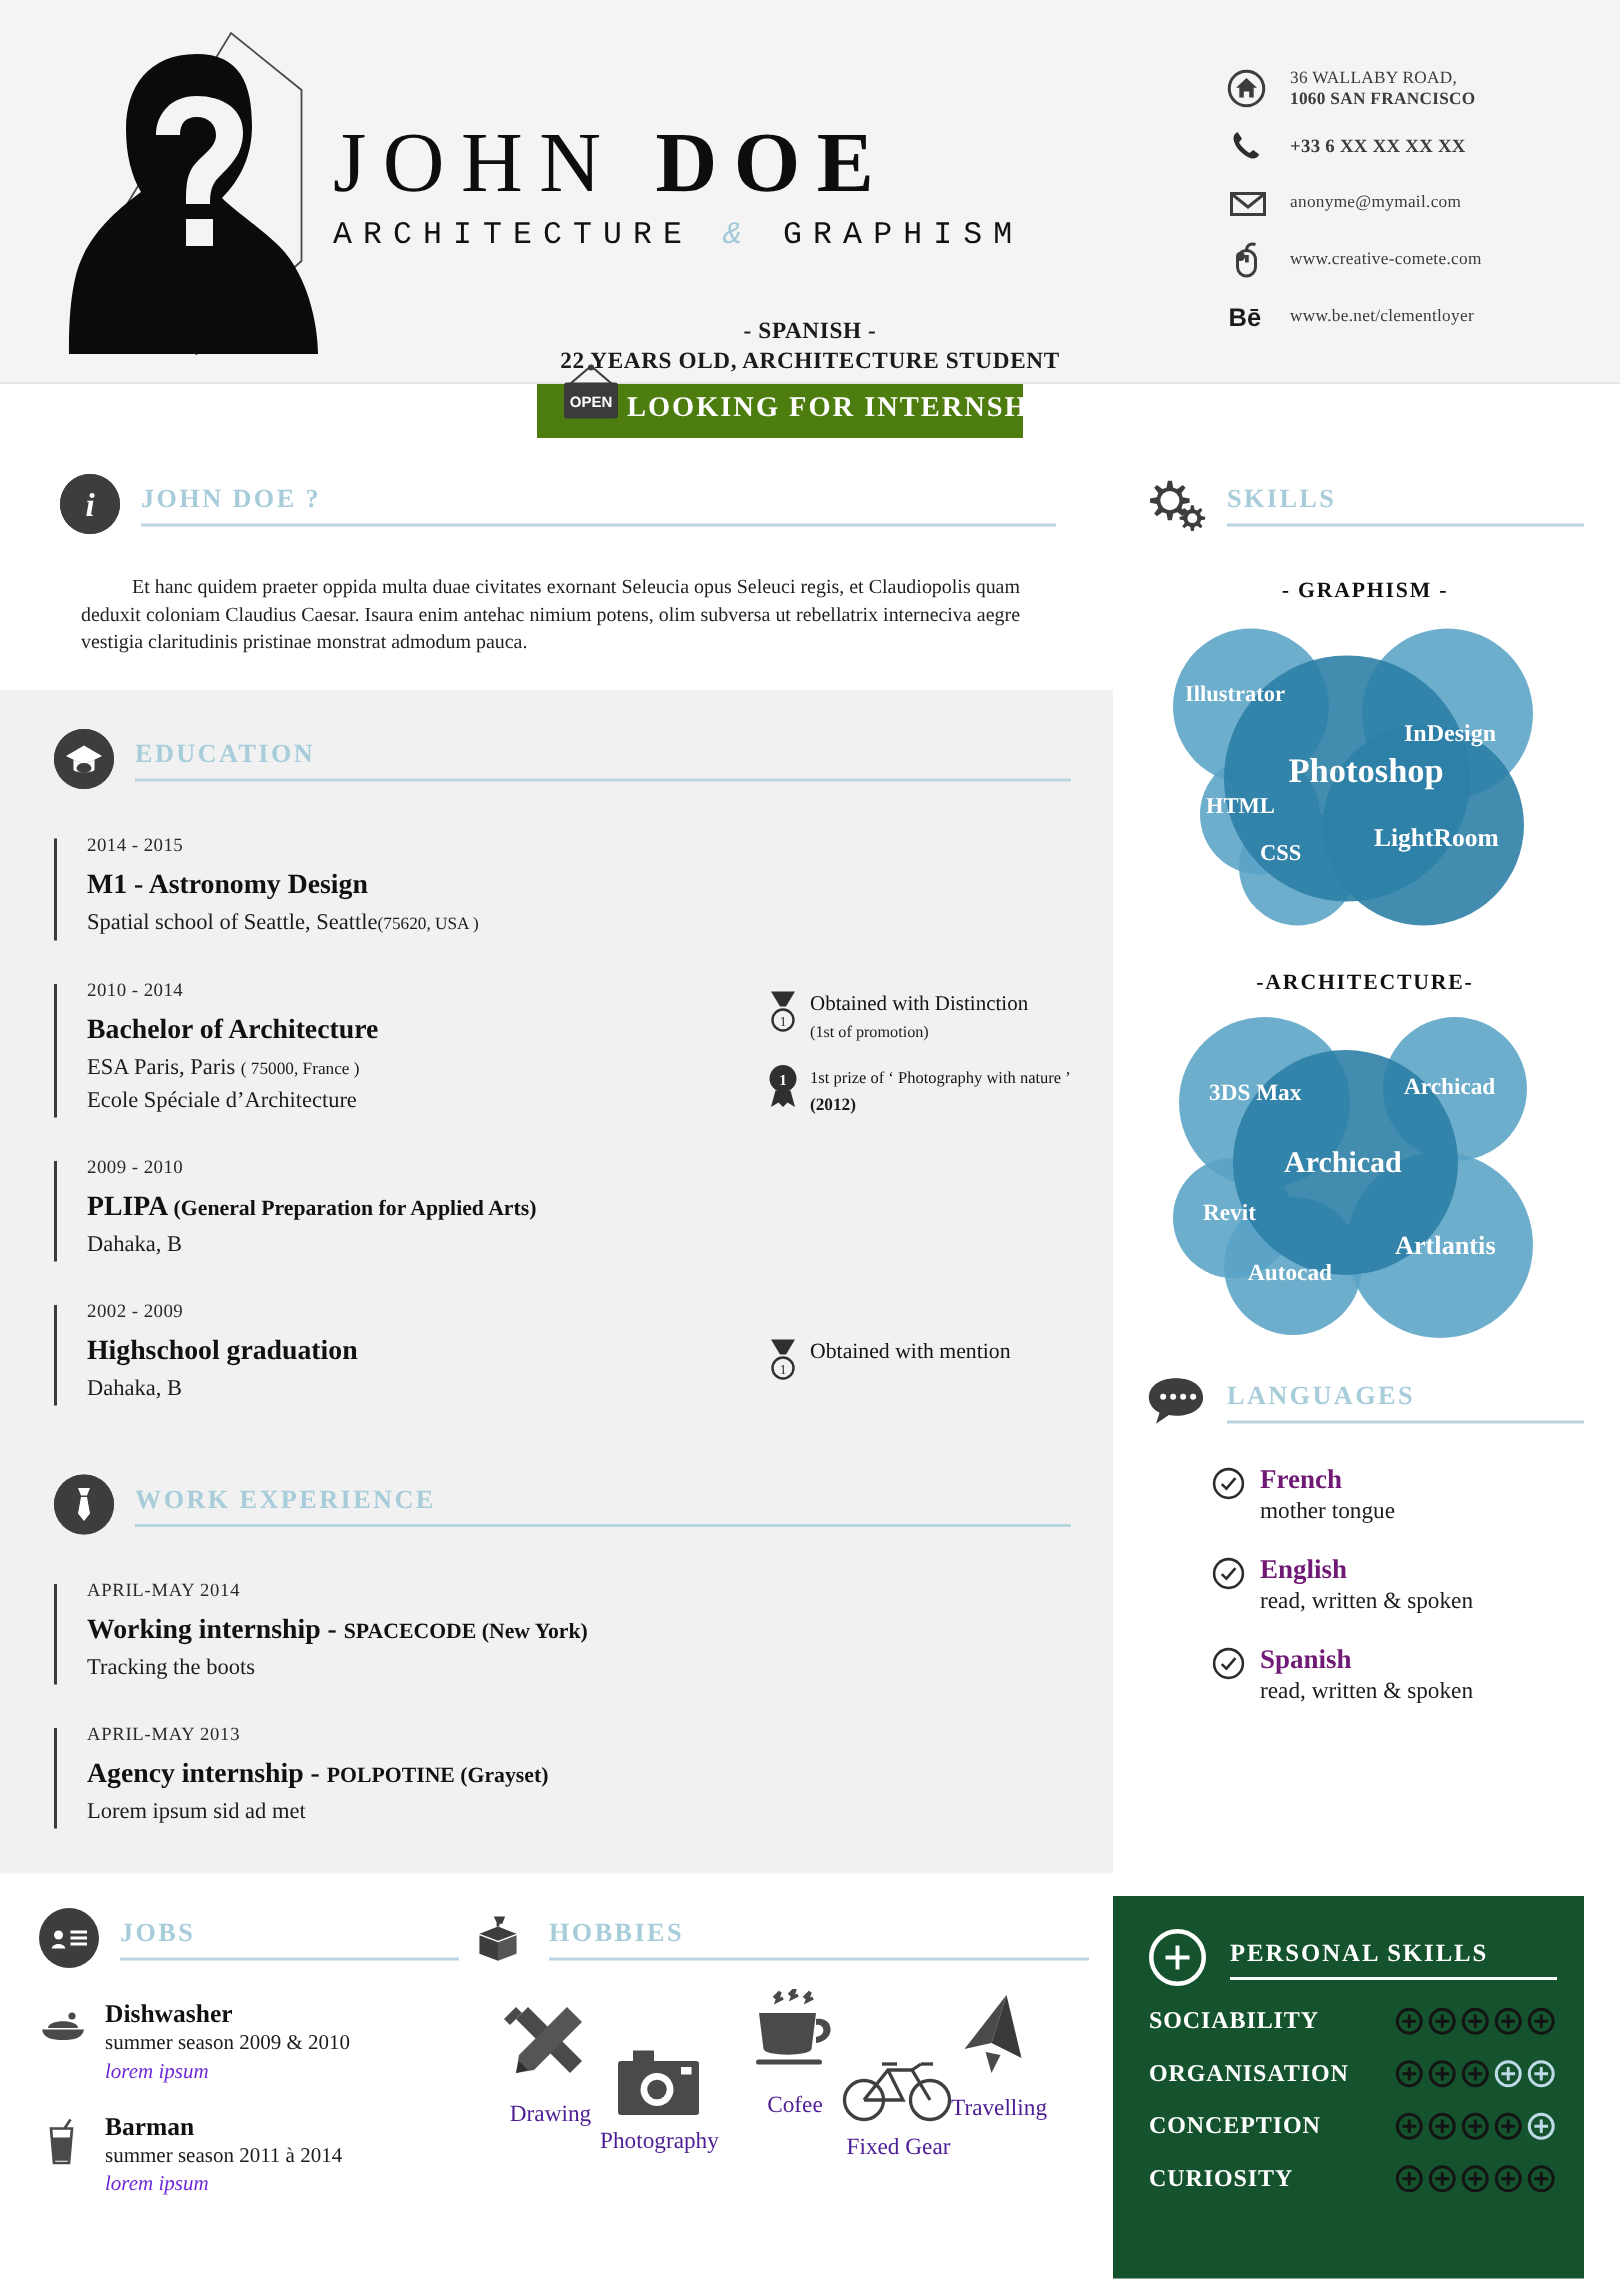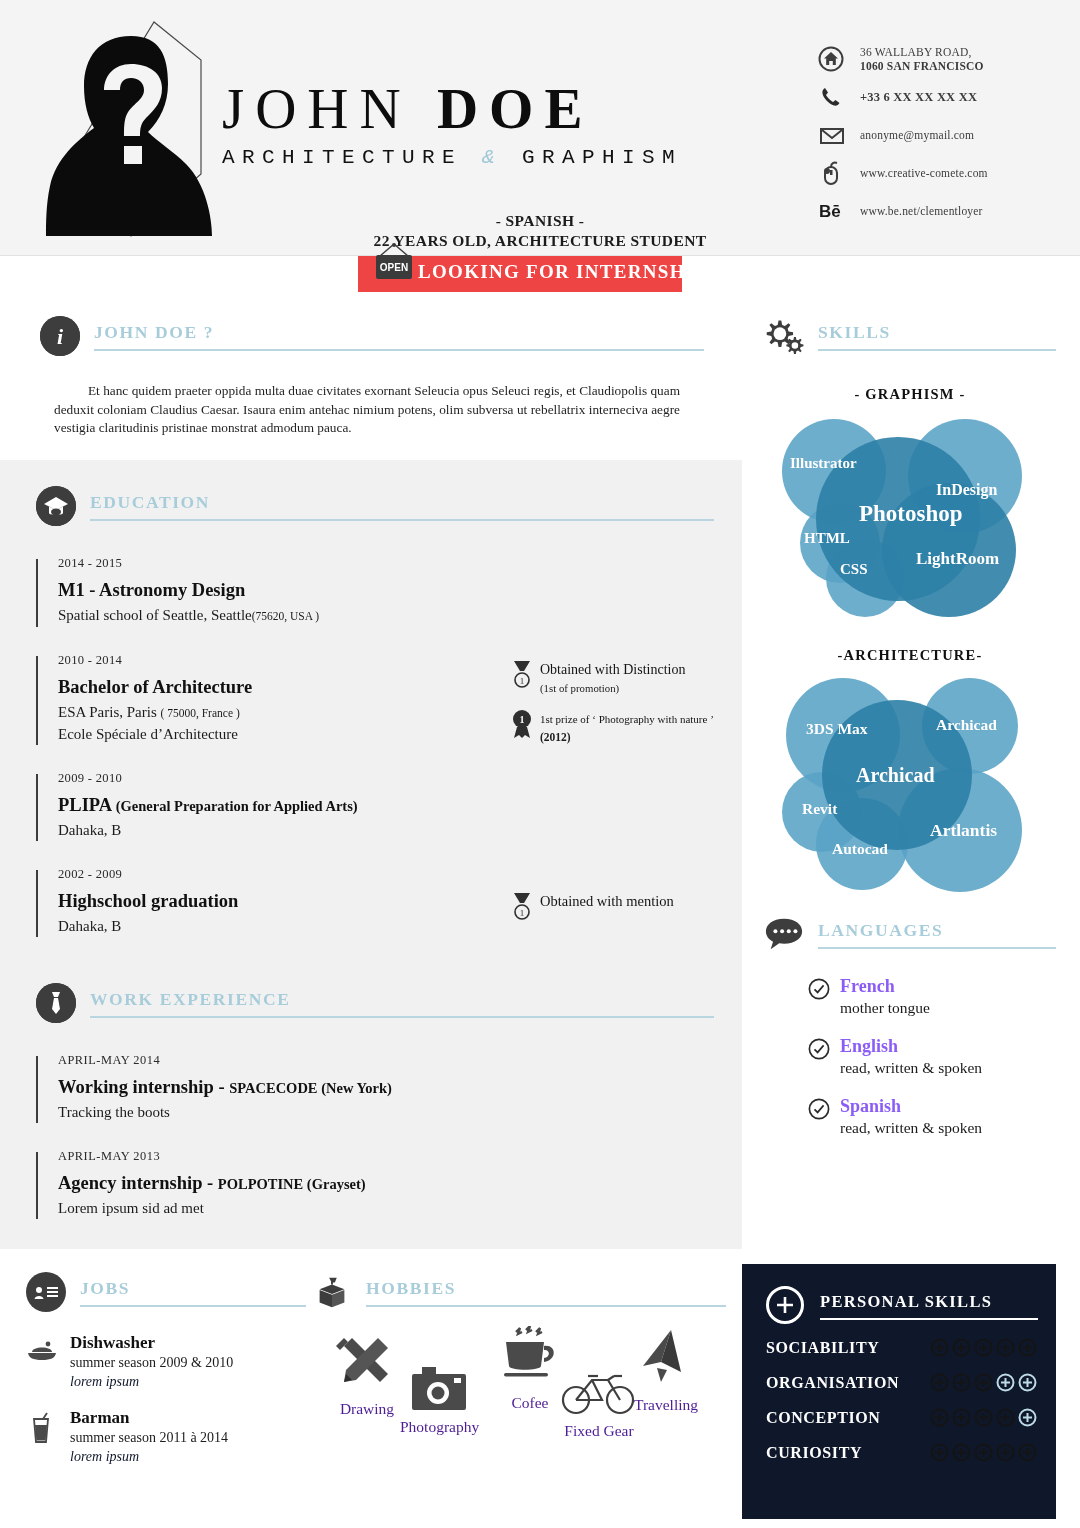--- a/index.html
+++ b/index.html
@@ -45,21 +45,21 @@
   }
   .meta-lines .m1,.meta-lines .m2{
     font-family:"Liberation Serif", serif;
     font-size:15.5px; font-weight:700; letter-spacing:.4px; color:#1b1b1b;
   }
   .meta-lines .m1{ margin-bottom:2px; }
 
   .banner{
     position:absolute; left:358px; top:256px;
     width:324px; height:36px;
-    background:#ef4444;
+    background:#4d7c0f;
     text-align:center;
   }
   .banner-label{
     position:absolute; left:60px; top:5px;
     font-family:"Liberation Serif", serif;
     font-size:19px; font-weight:700; letter-spacing:1.3px; color:#ffffff;
     white-space:nowrap;
   }
   .open-sign{ position:absolute; left:12px; top:-14px; }
 
@@ -166,21 +166,21 @@
   .job-name{
     font-family:"Liberation Serif", serif;
     font-size:17px; font-weight:700; color:#111; line-height:21px;
   }
   .job-when{
     font-family:"Liberation Serif", serif;
     font-size:14px; color:#1b1b1b; line-height:19px;
   }
   .job-note{
     font-family:"Liberation Serif", serif;
-    font-size:14px; font-style:italic; color:#0f172a; line-height:19px;
+    font-size:14px; font-style:italic; color:#6d28d9; line-height:19px;
   }
 
   .hob-canvas{ position:relative; height:200px; margin-top:10px; }
   .hob{ position:absolute; text-align:center; }
   .hob-lbl{
     font-family:"Liberation Serif", serif;
     font-size:15.5px; color:#4c1d95; margin-top:2px; white-space:nowrap;
   }
 
   
@@ -201,31 +201,31 @@
     position:absolute;
     font-family:"Liberation Serif", serif;
     color:#ffffff; font-weight:700; white-space:nowrap;
     text-shadow:0 0 1px rgba(0,0,0,.05);
   }
 
   .lang-item{ display:flex; align-items:flex-start; margin-top:17px; padding-left:44px; }
   .lang-ico{ width:32px; flex:0 0 32px; padding-top:3px; }
   .lang-name{
     font-family:"Liberation Serif", serif;
-    font-size:18px; font-weight:700; color:#8b5cf6; line-height:22px;
+    font-size:18px; font-weight:700; color:#701a75; line-height:22px;
   }
   .lang-lvl{
     font-family:"Liberation Serif", serif;
     font-size:15.5px; color:#1b1b1b; line-height:21px;
   }
 
   .ps-panel{
     position:absolute; left:0; top:976px;
     width:314px; height:255px;
-    background:#0f172a;
+    background:#14532d;
     padding:22px 0 0 0;
   }
   .ps-head{ position:relative; height:44px; margin:0 18px 0 24px; }
   .ps-ico{
     position:absolute; left:0; top:0; width:38px; height:38px;
     border-radius:50%; border:3px solid #fff;
     display:flex; align-items:center; justify-content:center;
   }
   .ps-title{
     position:absolute; left:54px; top:6px;

